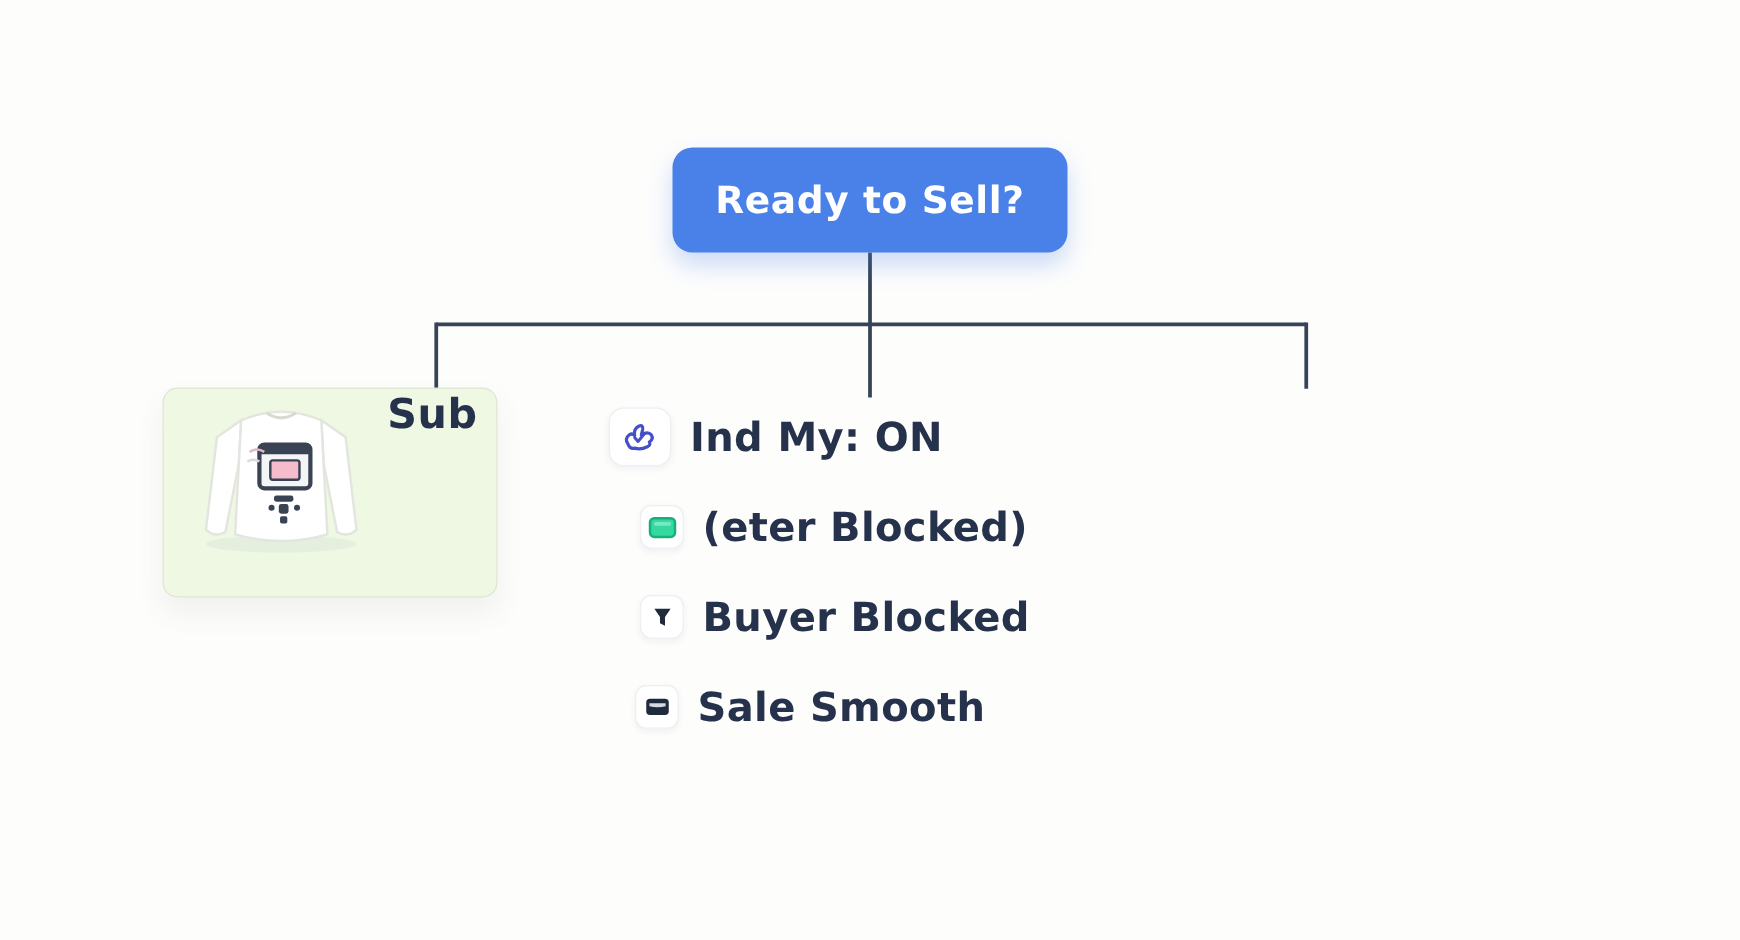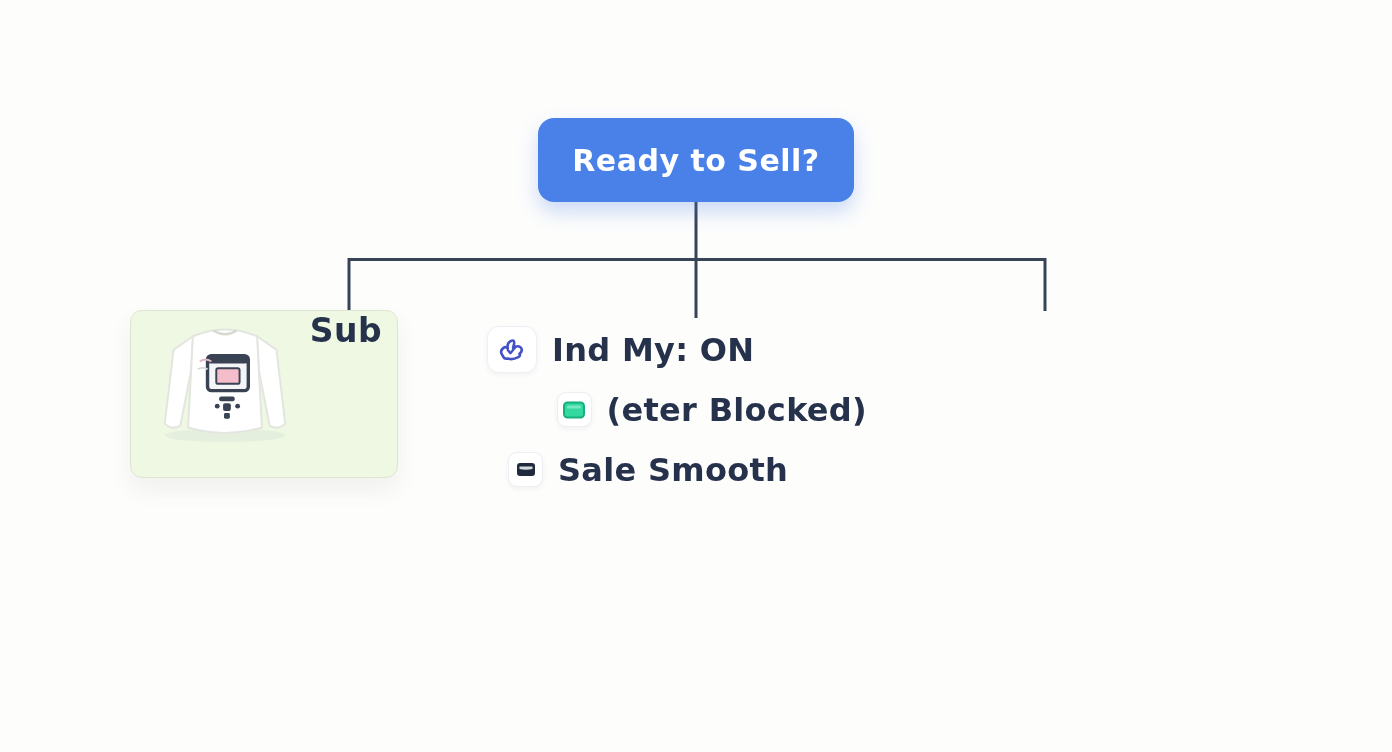--- a/index.html
+++ b/index.html
@@ -60,24 +60,24 @@
     left:993px;width:270px;
     background:var(--card_pink_bg);
     border:1px solid var(--card_pink_border);
     gap:20px;
   }
   .card .label{
     font-size:33px;font-weight:bold;color:var(--text_dark);letter-spacing:0.5px;
   }
   .list-middle{
     position:absolute;left:487px;top:326px;width:380px;
-    display:flex;flex-direction:column;gap:13px;
+    display:flex;flex-direction:column;gap:25px;
   }
   .list-row{display:flex;align-items:center;gap:15px;height:47px;}
-  .list-row.indent-a{margin-left:25px;justify-content:flex-end;}
+  .list-row.indent-a{margin-left:25px;}
   .list-row.indent-b{margin-left:21px;align-items:center;}
   .icon-box{
     background:#ffffff;border:1px solid #edeff3;border-radius:10px;
     display:flex;align-items:center;justify-content:center;
     box-shadow:0 2px 5px rgba(40,50,70,0.06);
     flex:0 0 auto;
   }
   .icon-box.lg{width:50px;height:47px;border-radius:12px;}
   .icon-box.sm{width:35px;height:35px;border-radius:9px;}
   .list-row .label{
@@ -146,20 +146,28 @@
     <div class="list-row indent-a">
       <span class="icon-box sm">
         <svg viewBox="0 0 24 20" width="24" height="20" xmlns="http://www.w3.org/2000/svg">
           <rect x="2" y="2.5" width="20" height="15" rx="3.5" fill="#35d89f" stroke="#16b07c" stroke-width="2"></rect>
           <rect x="5" y="5.5" width="14" height="3" rx="1.5" fill="#7fe9c6" opacity="0.9"></rect>
         </svg>
       </span>
       <span class="label">(eter Blocked)</span>
     </div>
 
+    <div class="list-row indent-a">
+      <span class="icon-box sm">
+        <svg viewBox="0 0 18 18" width="18" height="18" xmlns="http://www.w3.org/2000/svg">
+          <path d="M2.5 2 H15.5 L11 8.5 V15.5 L7 13.5 V8.5 Z" fill="#1f2a3d"></path>
+        </svg>
+      </span>
+      <span class="label">Buyer Blocked</span>
+    </div>
 
     <div class="list-row indent-b">
       <span class="icon-box sm">
         <svg viewBox="0 0 22 17" width="22" height="17" xmlns="http://www.w3.org/2000/svg">
           <path d="M2 5 Q2 2 5 2 H17 Q20 2 20 5 V12 Q20 15 17 15 H5 Q2 15 2 12 Z" fill="#1f2a3d"></path>
           <path d="M4.5 5.5 H17.5 V8 Q11 9.5 4.5 8 Z" fill="#e9edf2" opacity="0.9"></path>
         </svg>
       </span>
       <span class="label">Sale Smooth</span>
     </div>

